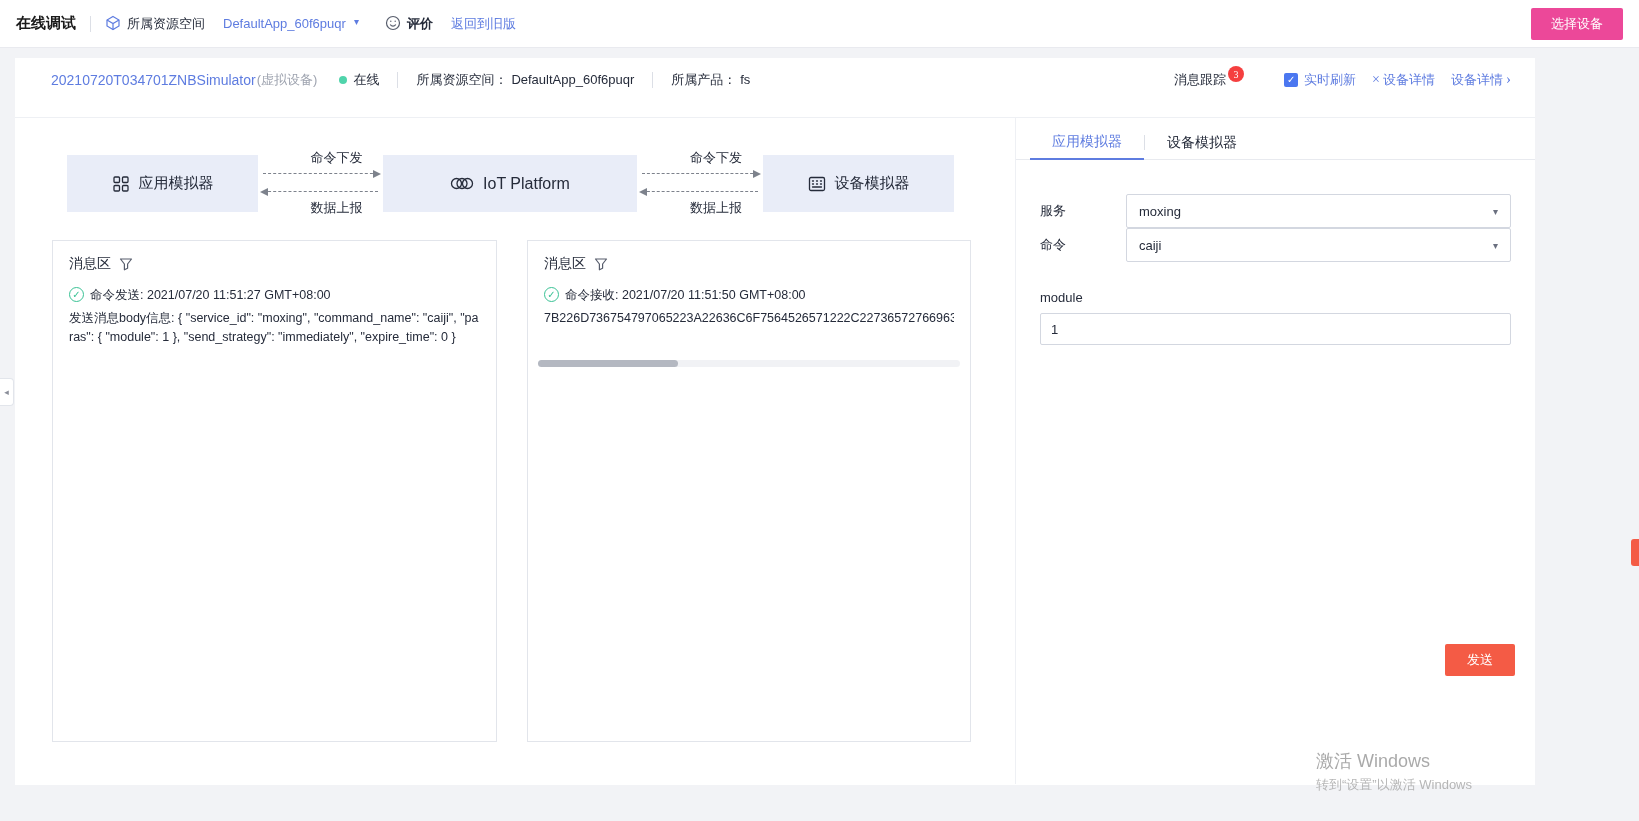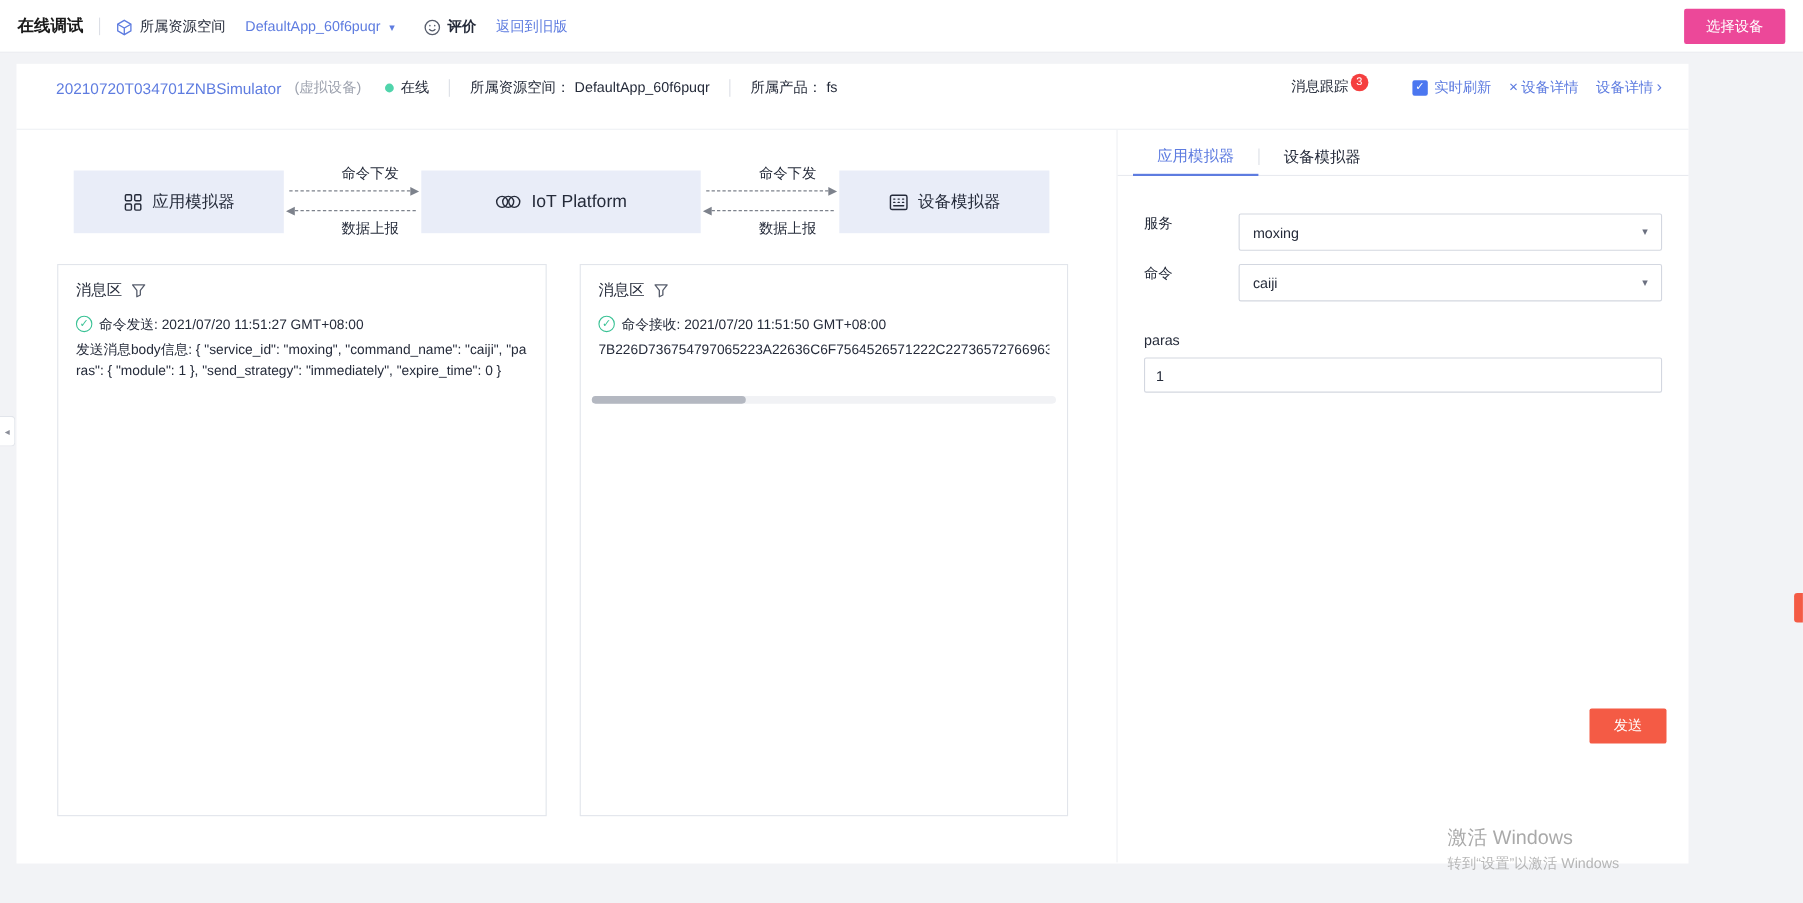--- a/index.html
+++ b/index.html
@@ -7,34 +7,34 @@
   body {
     font-family:"Liberation Sans","DejaVu Sans",sans-serif;
     background:#f2f3f6; color:#252b3a; overflow:hidden; position:relative;
     font-size:13px;
   }
   
   .topbar { height:48px; background:#fff; border-bottom:1px solid #e9eaef;
     display:flex; align-items:center; padding:0 16px; position:relative; z-index:5; }
   .topbar .page-title { font-size:15px; font-weight:bold; color:#1a1a1a; }
   .vdiv { width:1px; height:16px; background:#dcdfe6; margin:0 14px; }
-  .tb-item { display:inline-flex; align-items:flex-end; gap:6px; margin-right:18px; color:#252b3a; }
+  .tb-item { display:inline-flex; align-items:flex-start; gap:6px; margin-right:18px; color:#252b3a; }
   .link { color:#5e7ce0; cursor:pointer; }
   .caret { font-size:10px; color:#5e7ce0; margin-left:2px; }
   .btn-orange { margin-left:auto; background:#ec4899; color:#fff; border:none;
     padding:7px 20px; font-size:13px; border-radius:2px; cursor:pointer; }
   
   .card { position:absolute; left:15px; top:58px; width:1520px; height:727px; background:#fff; }
   .dev-header { height:60px; display:flex; align-items:center; padding:0 24px 16px 36px;
     border-bottom:1px solid #eef0f4; font-size:13px; }
   .dev-name { color:#5e7ce0; font-size:14px; cursor:pointer; }
-  .dev-sub { color:#9ea3af; margin-left:12px; }
+  .dev-sub { color:#9ea3af; margin-left:1px; }
   .dot { width:8px; height:8px; border-radius:50%; background:#50d4ab; display:inline-block; margin:0 6px 0 22px; }
   .hd-pair { margin-left:4px; }
-  .hd-right { margin-left:auto; display:flex; align-items:center; gap:16px; }
+  .hd-right { margin-left:auto; display:flex; align-items:center; gap:16px;font-family:Liberation Serif, serif; }
   .badge { min-width:16px; height:16px; border-radius:8px; background:#f53f3f; color:#fff;
     font-size:10px; display:inline-flex; align-items:center; justify-content:center;
     padding:0 4px; transform:translateY(-6px); margin-left:2px; }
   .cb { width:14px; height:14px; background:#4b77f0; border-radius:2px; color:#fff; font-size:10px;
     display:inline-flex; align-items:center; justify-content:center; margin-right:6px; cursor:pointer; }
   .close-x { color:#5e7ce0; font-size:14px; margin-right:3px; }
   .chev { color:#5e7ce0; font-size:15px; margin-left:3px; }
   
   .content { display:flex; height:666px; }
   .left-area { flex:1; position:relative; overflow:hidden; }
@@ -68,21 +68,21 @@
   .msg-body { margin-top:4px; font-size:12.5px; line-height:1.55; color:#252b3a; word-break:break-all; }
   .msg-body.nowrap { white-space:nowrap; overflow:hidden; }
   .hscroll { position:absolute; left:10px; right:10px; top:119px; height:7px; background:#f1f2f5; border-radius:4px; }
   .hscroll .thumb { position:absolute; left:0; top:0; height:7px; width:140px; background:#b4b8c1; border-radius:4px; cursor:pointer; }
   
   .tabs { display:flex; align-items:center; height:34px; border-bottom:1px solid #e8eaef; margin:0 -24px; padding:0 14px; }
   .tab { padding:0 22px; height:34px; display:flex; align-items:center; font-size:14px; cursor:pointer; color:#252b3a; }
   .tab.active { color:#5e7ce0; border-bottom:2px solid #5e7ce0; }
   .tab-div { width:1px; height:15px; background:#dcdfe6; }
   .form { margin-top:34px; }
-  .frow { display:flex; align-items:flex-start; margin-bottom:12px; }
+  .frow { display:flex; align-items:center; }
   .flabel { width:86px; font-size:13px; color:#252b3a; }
   .fselect { flex:1; height:34px; border:1px solid #d3d7e0; border-radius:2px; padding:0 12px;
     display:flex; align-items:center; justify-content:space-between; font-size:13px; cursor:pointer; background:#fff; }
   .fselect .sel-caret { color:#6b7080; font-size:10px; }
   .module-label { margin-top:28px; font-size:13px; color:#252b3a; }
   .module-input { margin-top:8px; width:100%; height:32px; border:1px solid #d3d7e0; border-radius:2px;
     padding:0 10px; font-size:13px; font-family:inherit; color:#252b3a; }
   .send-btn { position:absolute; right:20px; bottom:108px; background:#f45b45; color:#fff; border:none;
     padding:7px 22px; font-size:13px; border-radius:2px; cursor:pointer; }
   
@@ -263,21 +263,21 @@
             <span class="sel-caret">▾</span>
           </span>
         </div>
         <div class="frow">
           <span class="flabel">命令</span>
           <span class="fselect">
             <span>caiji</span>
             <span class="sel-caret">▾</span>
           </span>
         </div>
-        <div class="module-label">paras</div>
+        <div class="module-label">module</div>
         <input class="module-input" value="1" style="">
       </div>
 
       <button class="send-btn">发送</button>
     </div>
 
   </div>
 </div>
 
 <div class="collapse-handle">◂</div>

